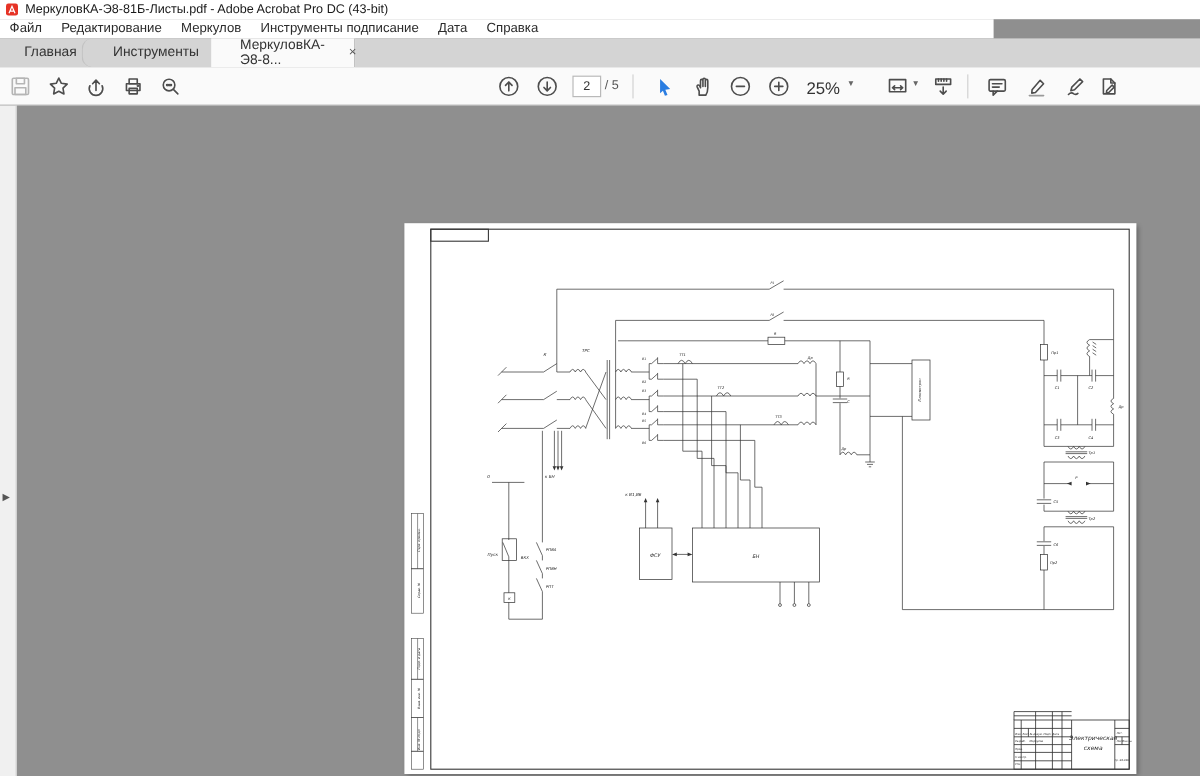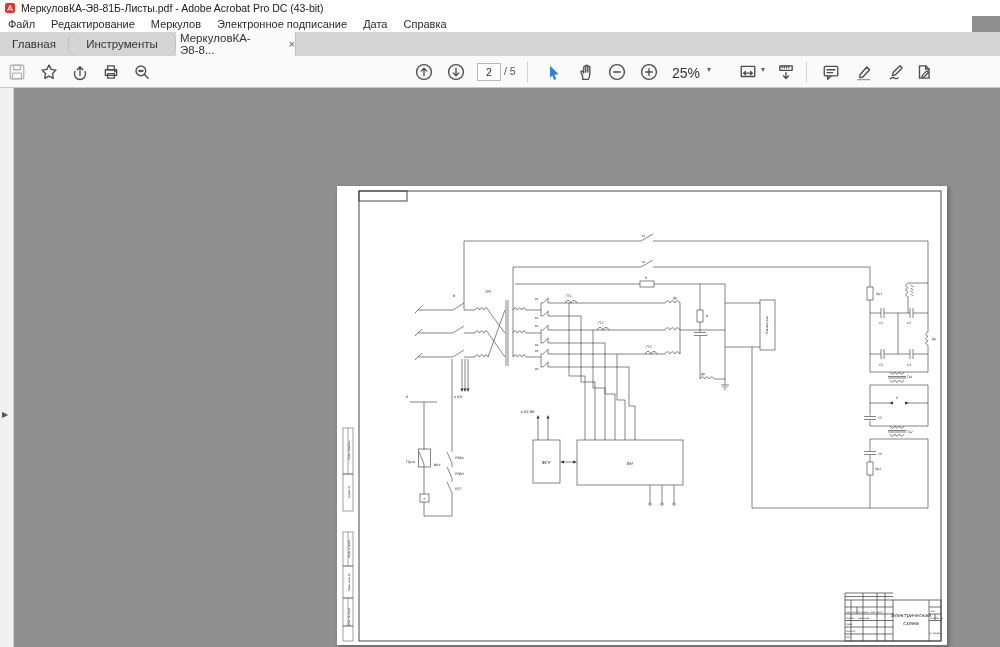--- a/index.html
+++ b/index.html
@@ -6,32 +6,32 @@
   body{width:1000px;height:647px;overflow:hidden;position:relative;
        font-family:"Liberation Sans",sans-serif;background:#8f8f8f;
        -webkit-font-smoothing:antialiased;}
   
   .titlebar{position:absolute;left:0;top:0;width:1000px;height:16px;background:#ffffff;
             display:flex;align-items:center;}
   .app-icon{width:10px;height:10px;margin:0 6px 0 5px;background:#e63326;border-radius:2px;
             display:flex;align-items:center;justify-content:center;flex:none;}
   .titlebar .title{font-size:10.5px;color:#1a1a1a;white-space:nowrap;}
   
-  .menubar{position:absolute;left:0;top:16px;width:972px;height:16px;background:#ffffff;
+  .menubar{position:absolute;left:0;top:16px;width:828px;height:16px;background:#ffffff;
            display:flex;align-items:center;font-size:11px;color:#2b2b2b;}
   .menu-item{padding:0 8px;white-space:nowrap;cursor:default;}
   .menu-item:first-child{padding-left:8px;}
   
   .tabbar{position:absolute;left:0;top:32px;width:1000px;height:24px;background:#d4d4d4;}
   .tab{position:absolute;top:0;height:24px;display:flex;align-items:center;justify-content:center;
-       font-size:11.5px;color:#333;cursor:default;}
+       font-size:11.5px;color:#333;cursor:default;padding-left:8px;}
   .tab-home{left:0;width:68px;}
   .tab-tools{left:68px;width:106px;border-left:1px solid #c2c2c2;border-right:1px solid #c2c2c2;border-radius:9px;}
   .tab-doc{left:176px;width:120px;background:#fafafa;border-right:1px solid #c2c2c2;
-           justify-content:flex-start;padding-left:4px;box-sizing:border-box;gap:12px;}
+           justify-content:flex-start;padding-left:24px;box-sizing:border-box;gap:12px;}
   .tab-doc .close{margin-left:8px;color:#555;font-size:11px;}
   
   .toolbar{position:absolute;left:0;top:56px;width:1000px;height:31px;background:#fafafa;
            border-bottom:1px solid #c8c8c8;}
   .tb-icon{position:absolute;top:7px;width:18px;height:18px;}
   .tb-sep{position:absolute;top:6px;width:1px;height:20px;background:#d2d2d2;}
   .pagebox{position:absolute;left:477px;top:7px;width:22px;height:16px;background:#fff;
            border:1px solid #b9b9b9;font-size:10.5px;color:#333;text-align:center;line-height:16px;}
   .pagetotal{position:absolute;left:504px;top:9px;font-size:10.5px;color:#555;}
   .zoomtext{position:absolute;left:672px;top:9px;font-size:14px;color:#333;}
@@ -57,21 +57,21 @@
         <path d="M2.5,8 L5,2.2 L7.5,8 M3.4,6.2 H6.6" stroke="#fff" stroke-width="1" fill="none"></path>
       </svg>
   </span>
   <span class="title">МеркуловКА-Э8-81Б-Листы.pdf - Adobe Acrobat Pro DC (43-bit)</span>
 </div>
 
 <div class="menubar">
   <span class="menu-item">Файл</span>
   <span class="menu-item">Редактирование</span>
   <span class="menu-item">Меркулов</span>
-  <span class="menu-item">Электронное подписание</span>
+  <span class="menu-item">Инструменты подписание</span>
   <span class="menu-item">Дата</span>
   <span class="menu-item">Справка</span>
 </div>
 
 <div class="tabbar">
   <div class="tab tab-home">Главная</div>
   <div class="tab tab-tools">Инструменты</div>
   <div class="tab tab-doc">
     <span>МеркуловКА-Э8-8...</span>
     <span class="close">×</span>

